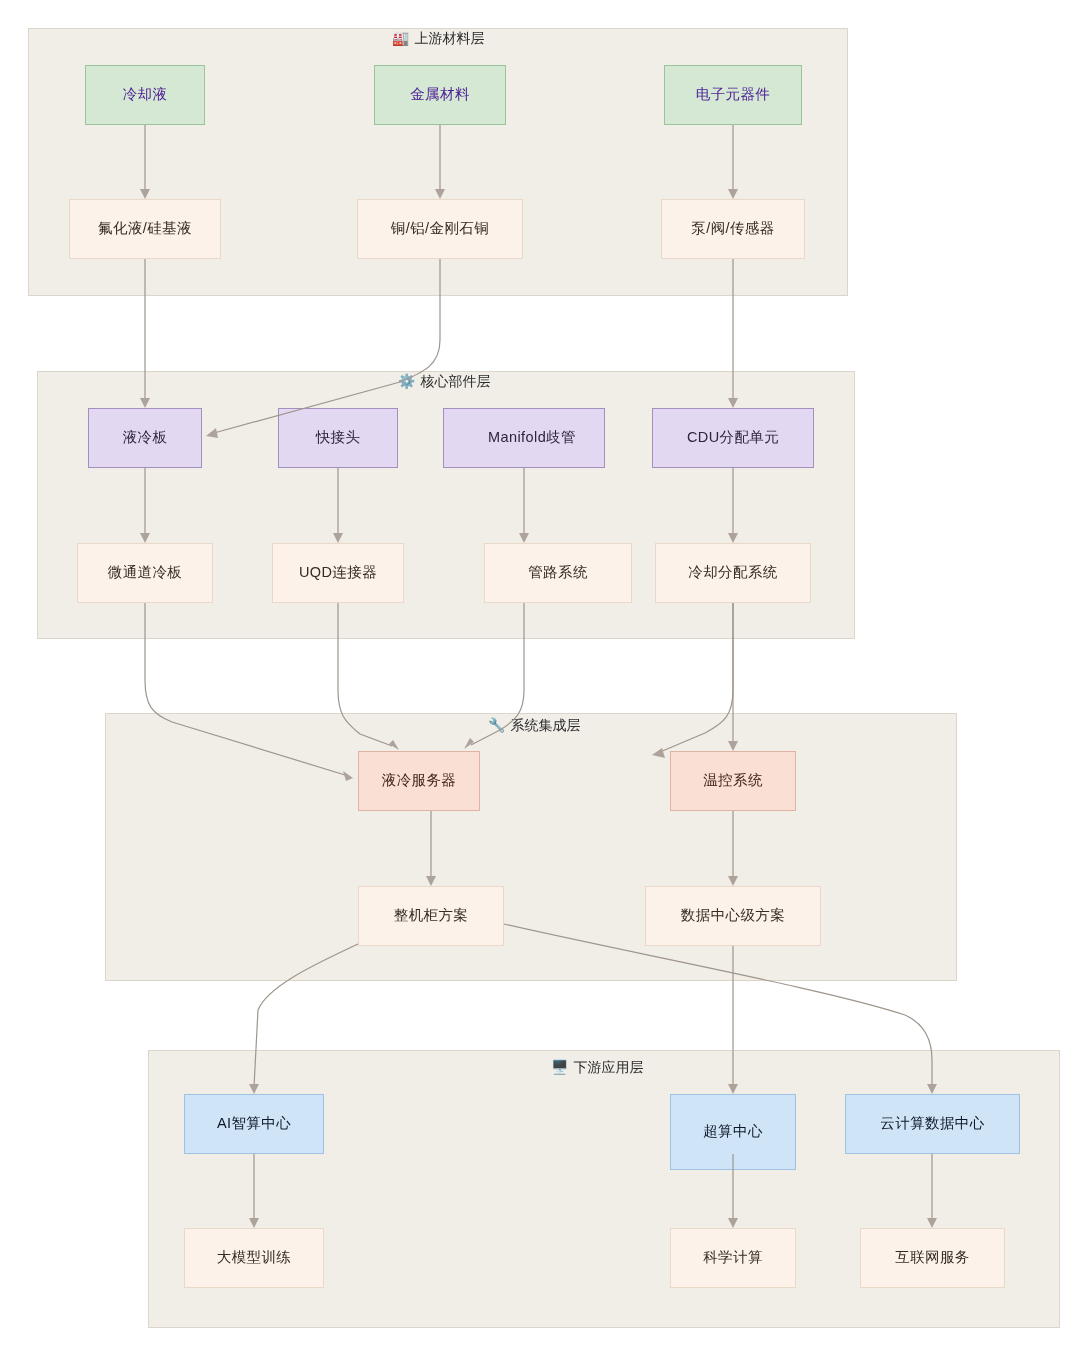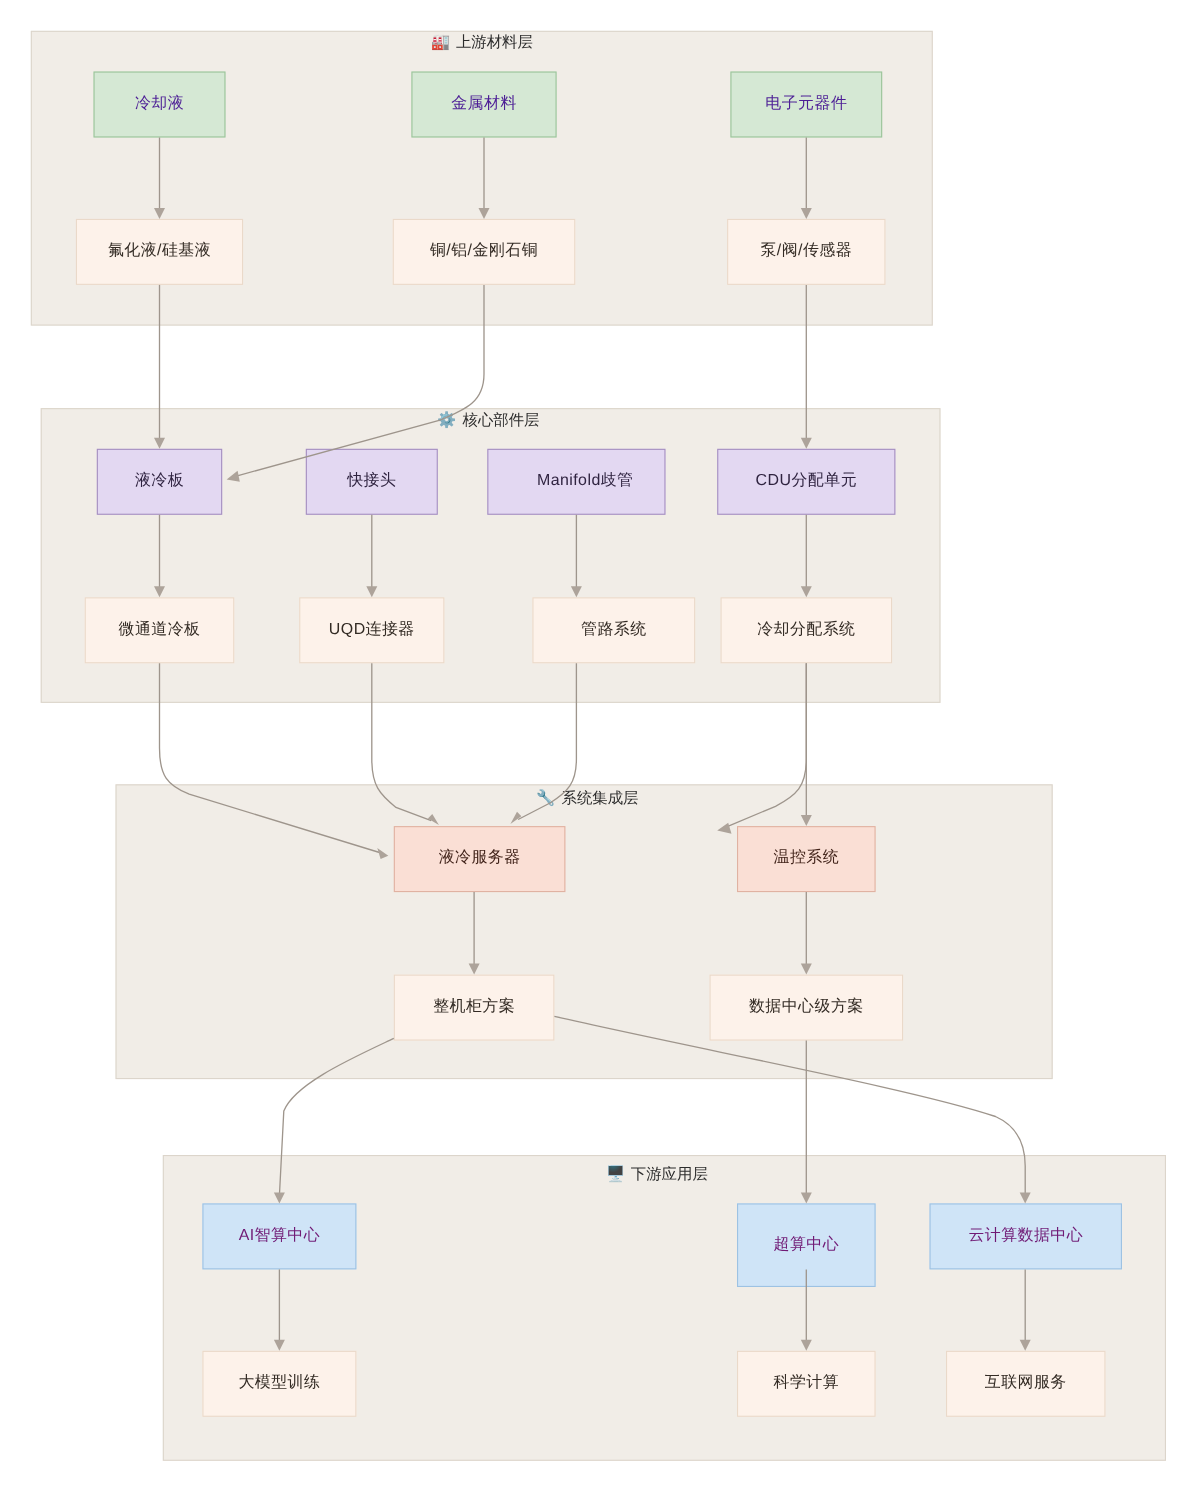--- a/index.html
+++ b/index.html
@@ -37,21 +37,21 @@
     letter-spacing:.4px;
     color:#2a2a2a;
     text-align:center;
     border-width:1px;
     border-style:solid;
     line-height:1.2;
   }
   .n-green {background:#d5e8d4;border-color:#9cc49a;color:#4c1d95;}
   .n-purple{background:#e3d8f2;border-color:#a58fc0;color:#2f2340;}
   .n-salmon{background:#fadfd5;border-color:#e0b2a2;color:#42241b;}
-  .n-blue  {background:#cfe4f7;border-color:#9dc2e3;color:#701a75;}
+  .n-blue  {background:#cfe4f7;border-color:#9dc2e3;color:#0f172a;}
   .n-cream {background:#fdf2ea;border-color:#ead9c9;color:#332b24;}
 
   #edges{position:absolute;left:0;top:0;width:1080px;height:1354px;pointer-events:none;}
   #edges path{fill:none;stroke:#9e958c;stroke-width:1.2;}
   #edges polygon{fill:#ada39a;}
 </style>
 </head>
 <body>
 
 <div id="stage">
@@ -85,21 +85,21 @@
   <div class="node n-cream" style="left:272px;top:543px;width:132px;height:60px;">UQD连接器</div>
   <div class="node n-cream" style="left:445px;top:543px;width:148px;height:60px;margin-left:39px;">管路系统</div>
   <div class="node n-cream" style="left:655px;top:543px;width:156px;height:60px;">冷却分配系统</div>
 
   <div class="layer-box" style="left:105px;top:713px;width:852px;height:268px;"></div>
   <div class="layer-title" style="left:488px;top:718px;">
     <span class="ticon">🔧</span>
     <span>系统集成层</span>
   </div>
 
-  <div class="node n-salmon" style="left:358px;top:751px;width:156px;height:60px;">液冷服务器</div>
+  <div class="node n-salmon" style="left:358px;top:751px;width:122px;height:60px;">液冷服务器</div>
   <div class="node n-salmon" style="left:670px;top:751px;width:126px;height:60px;">温控系统</div>
 
   <div class="node n-cream" style="left:645px;top:886px;width:176px;height:60px;">数据中心级方案</div>
   <div class="node n-cream" style="left:358px;top:886px;width:146px;height:60px;">整机柜方案</div>
 
   <div class="layer-box" style="left:148px;top:1050px;width:912px;height:278px;"></div>
   <div class="layer-title" style="left:551px;top:1060px;">
     <span class="ticon">🖥️</span>
     <span>下游应用层</span>
   </div>

